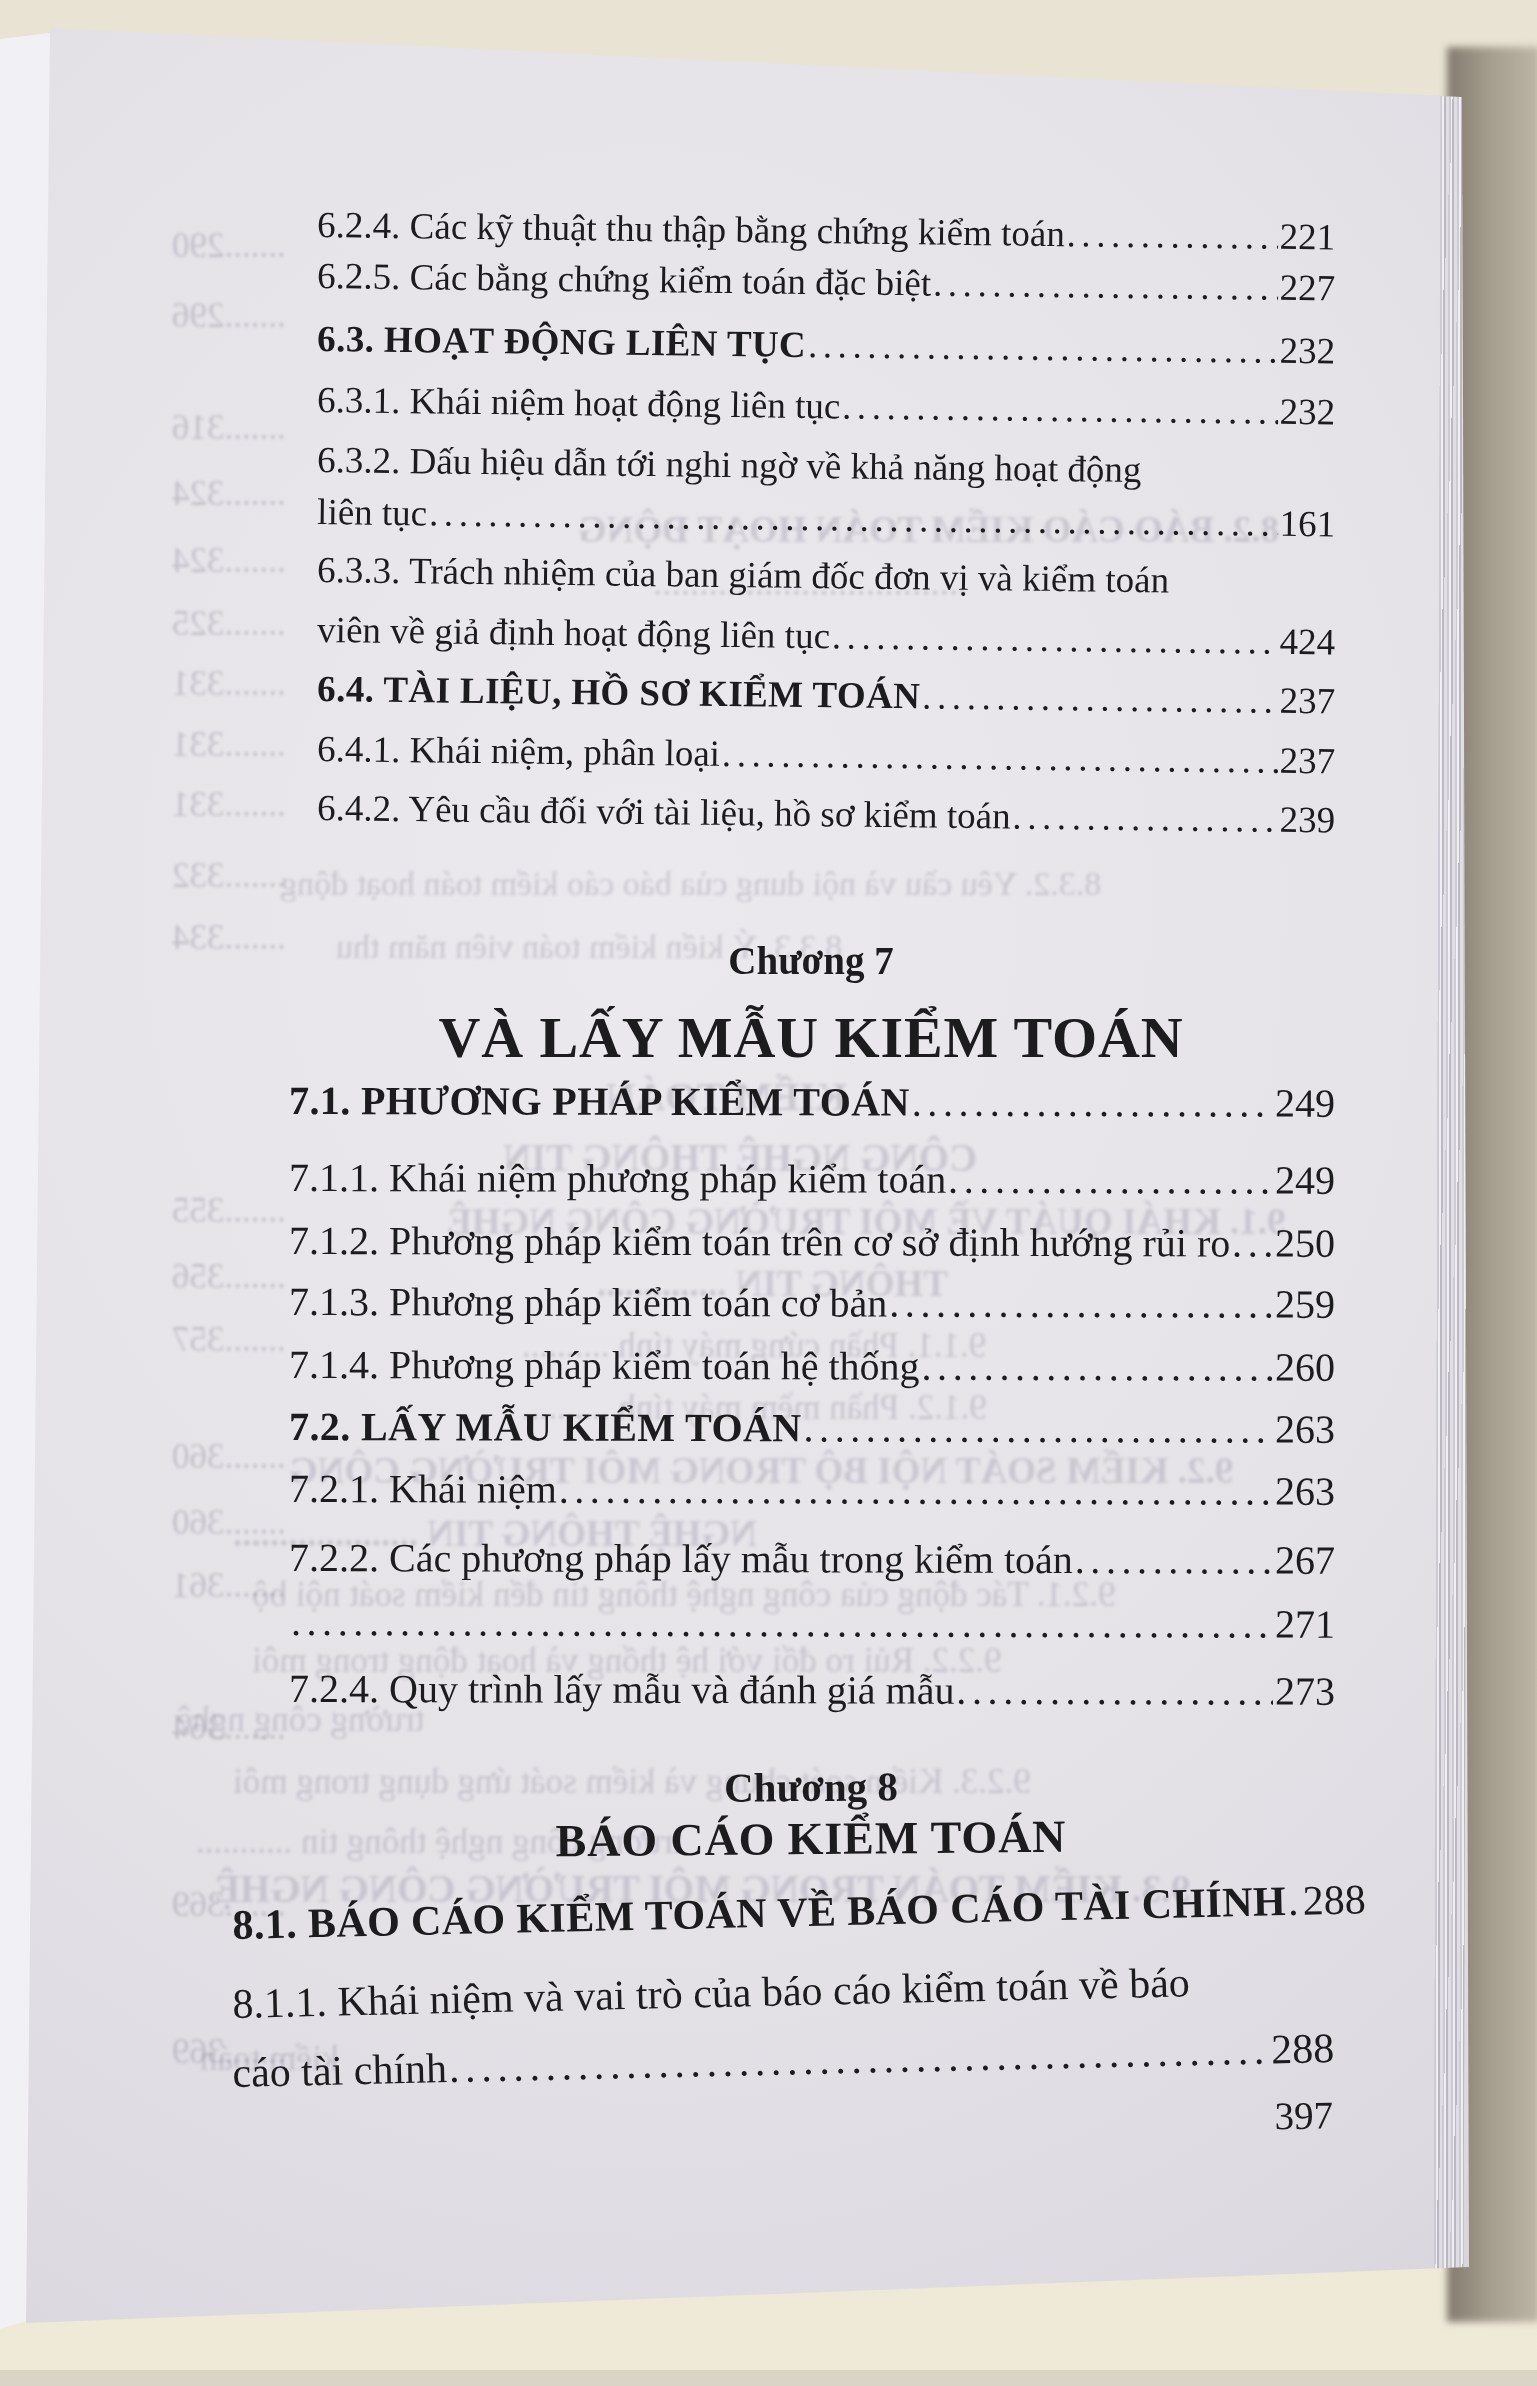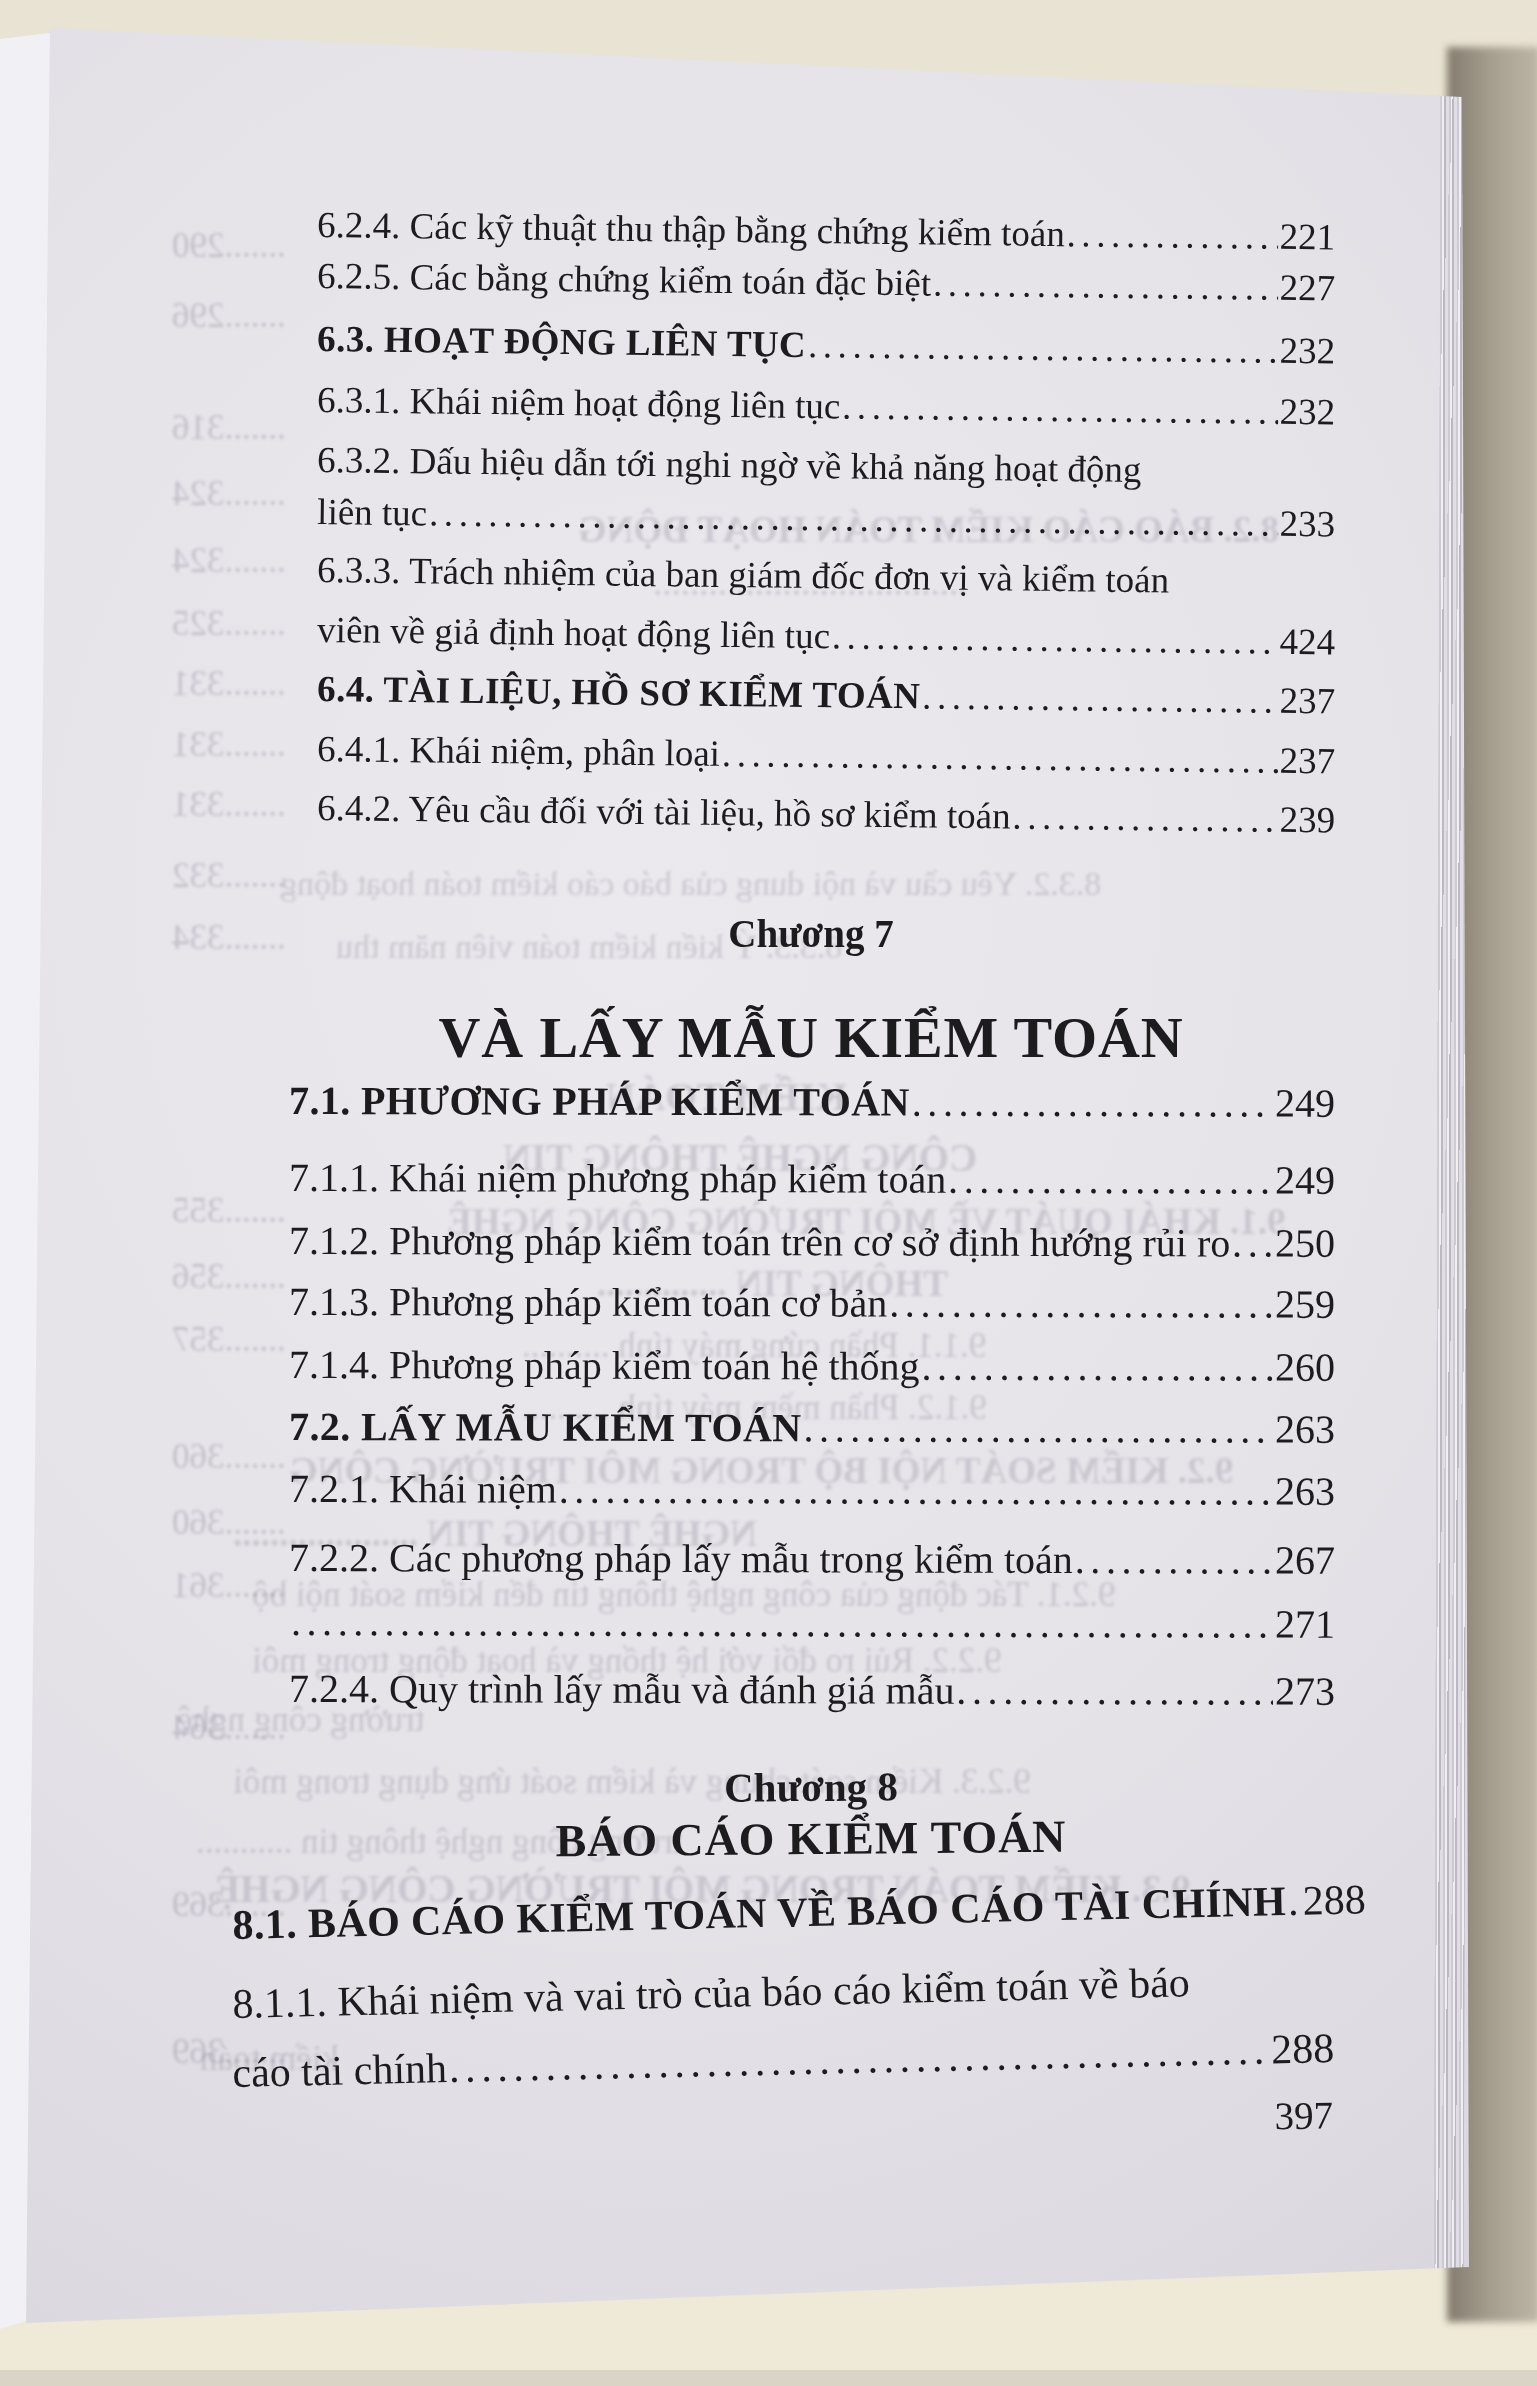--- a/index.html
+++ b/index.html
@@ -22,21 +22,21 @@
   .row{position:absolute;display:flex;align-items:baseline;color:#1c1b1e;}
   .zA{left:317px;width:1018px;font-size:37px;transform:rotate(.7deg);transform-origin:0 100%;}
   .zB{left:289px;width:1046px;font-size:40px;transform:rotate(.15deg);transform-origin:0 100%;}
   .zC{left:233px;width:1102px;font-size:42px;transform:rotate(-1.3deg);transform-origin:0 100%;}
   .t{white-space:nowrap;}
   .b .t{font-weight:700;letter-spacing:0.4px;}
   .leader{flex:1;overflow:hidden;white-space:nowrap;min-width:13px;margin:0 1.9px;}
   .leader::after{content:"..................................................................................................";letter-spacing:5.6px;}
   .pg{white-space:nowrap;}
   .hdr{position:absolute;left:261px;width:1100px;text-align:center;font-weight:700;color:#1c1b1e;white-space:nowrap;}
-  .k7{top:911px;font-size:39px;}
+  .k7{top:938px;font-size:39px;}
   .t7a{top:941px;font-size:44px;letter-spacing:0.9px;}
   .t7b{top:1004px;font-size:58px;letter-spacing:0.9px;}
   .k8{top:1763px;font-size:41px;transform:rotate(-.5deg);}
   .t8{top:1812px;font-size:46px;letter-spacing:0.9px;transform:rotate(-.5deg);}
   .footer{position:absolute;left:224px;width:1109px;text-align:right;top:2101px;font-size:39px;color:#1c1b1e;transform:rotate(-.9deg);}
   .g{position:absolute;transform:scaleX(-1);color:#7f7990;opacity:.30;filter:blur(1.5px);white-space:nowrap;font-size:35px;}
   .gm{opacity:.34;}
   .gb{font-weight:700;opacity:.27;}
 </style>
 </head>
@@ -109,21 +109,21 @@
         <span class="t">6.3.1. Khái niệm hoạt động liên tục</span>
         <span class="leader"></span>
         <span class="pg">232</span>
       </div>
     <div class="row zA" style="top:438px">
         <span class="t">6.3.2. Dấu hiệu dẫn tới nghi ngờ về khả năng hoạt động</span>
       </div>
     <div class="row zA" style="top:490px">
         <span class="t">liên tục</span>
         <span class="leader"></span>
-        <span class="pg">233</span>
+        <span class="pg">161</span>
       </div>
     <div class="row zA" style="top:548px">
         <span class="t">6.3.3. Trách nhiệm của ban giám đốc đơn vị và kiểm toán</span>
       </div>
     <div class="row zA" style="top:608px">
         <span class="t">viên về giả định hoạt động liên tục</span>
         <span class="leader"></span>
         <span class="pg">424</span>
       </div>
     <div class="row zA b" style="top:667px">

